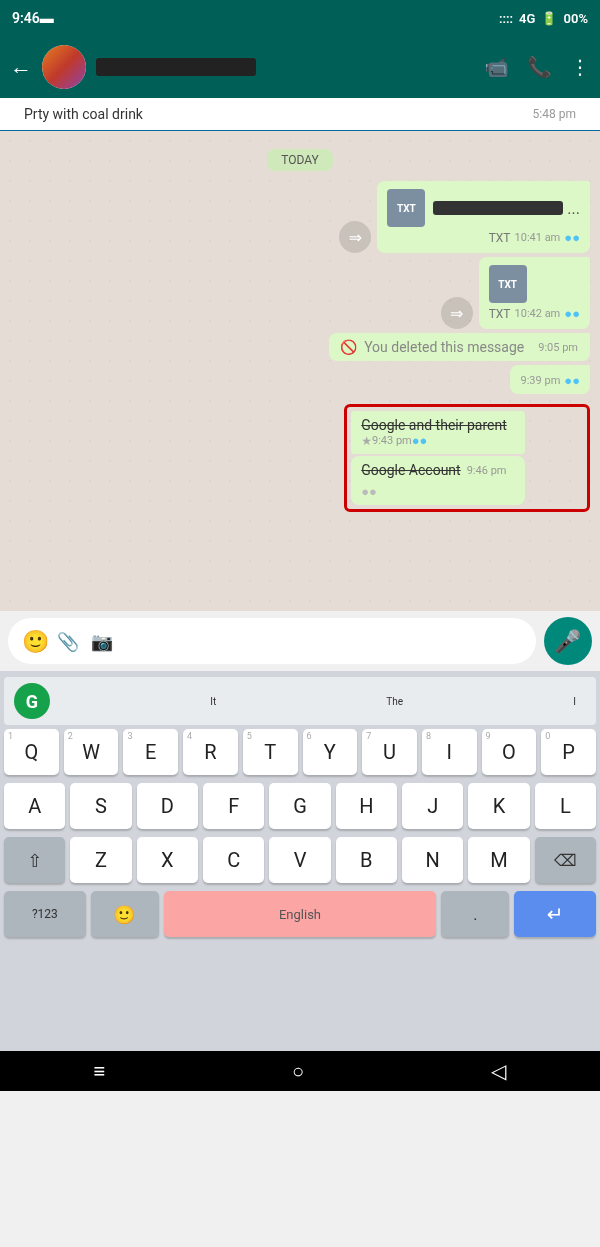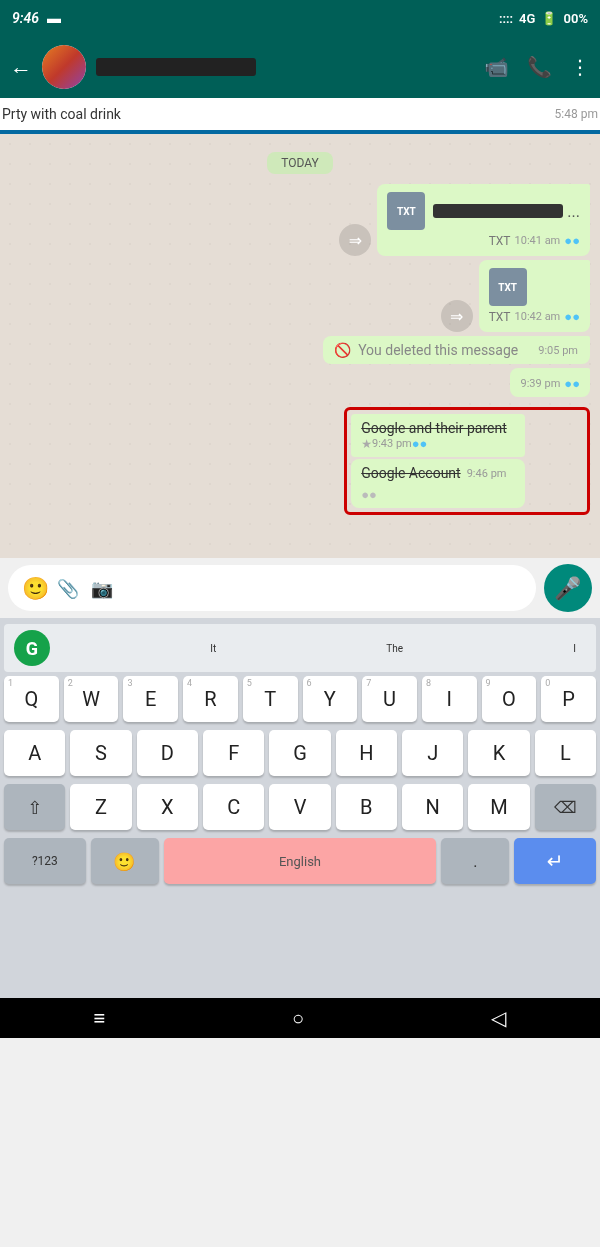--- a/index.html
+++ b/index.html
@@ -18,21 +18,21 @@
       background: #005f57;
       color: white;
       height: 36px;
       display: flex;
       align-items: center;
       justify-content: space-between;
       padding: 0 12px;
       font-size: 14px;
       font-weight: 600;
     }
-    .status-left { display: flex; align-items: center; gap: 8px; font-style: italic; }
+    .status-left { display: flex; align-items: center; gap: 0; }
     .status-right { display: flex; align-items: center; gap: 6px; font-size: 13px; }
 
     
     .header {
       background: #005f57;
       color: white;
       height: 62px;
       display: flex;
       align-items: center;
       padding: 0 10px;
@@ -56,40 +56,40 @@
       background: #222;
       height: 18px;
       width: 160px;
       border-radius: 3px;
     }
     .header-icons { display: flex; align-items: center; gap: 18px; }
     .header-icon { color: white; font-size: 20px; cursor: pointer; }
 
     
     .chat-area {
-      height: 424px;
+      height: 480px;
       background-color: #e5ddd5;
       background-image: 
         radial-gradient(circle, rgba(0,0,0,0.03) 1px, transparent 1px);
       background-size: 20px 20px;
       overflow-y: auto;
       padding: 8px 10px;
       position: relative;
     }
 
     
     .last-msg-strip {
       background: white;
-      padding: 8px 2px;
+      padding: 8px 24px;
       font-size: 14px;
       color: #333;
       display: flex;
       justify-content: space-between;
       align-items: center;
-      border-bottom: 4px solid #0369a1;
+      border-bottom: 1px solid #0369a1;
     }
     .last-msg-time { color: #999; font-size: 12px; }
 
     
     .date-separator {
       text-align: center;
       margin: 10px 0;
     }
     .date-badge {
       background: #cfe9ba;
@@ -410,21 +410,21 @@
         <span class="bubble-time">10:42 am</span>
         <span class="tick">●●</span>
       </div>
     </div>
   </div>
 
   <div class="msg-row outgoing">
     <div class="deleted-bubble">
       <span>🚫</span>
       <span>You deleted this message</span>
-      <span class="bubble-time" style="margin-left:14px">9:05 pm</span>
+      <span class="bubble-time" style="margin-left:8px">9:05 pm</span>
     </div>
   </div>
 
   <div class="msg-row outgoing">
     <div class="bubble outgoing" style="min-width:80px">
       <div class="bubble-meta">
         <span class="bubble-time">9:39 pm</span>
         <span class="tick">●●</span>
       </div>
     </div>

